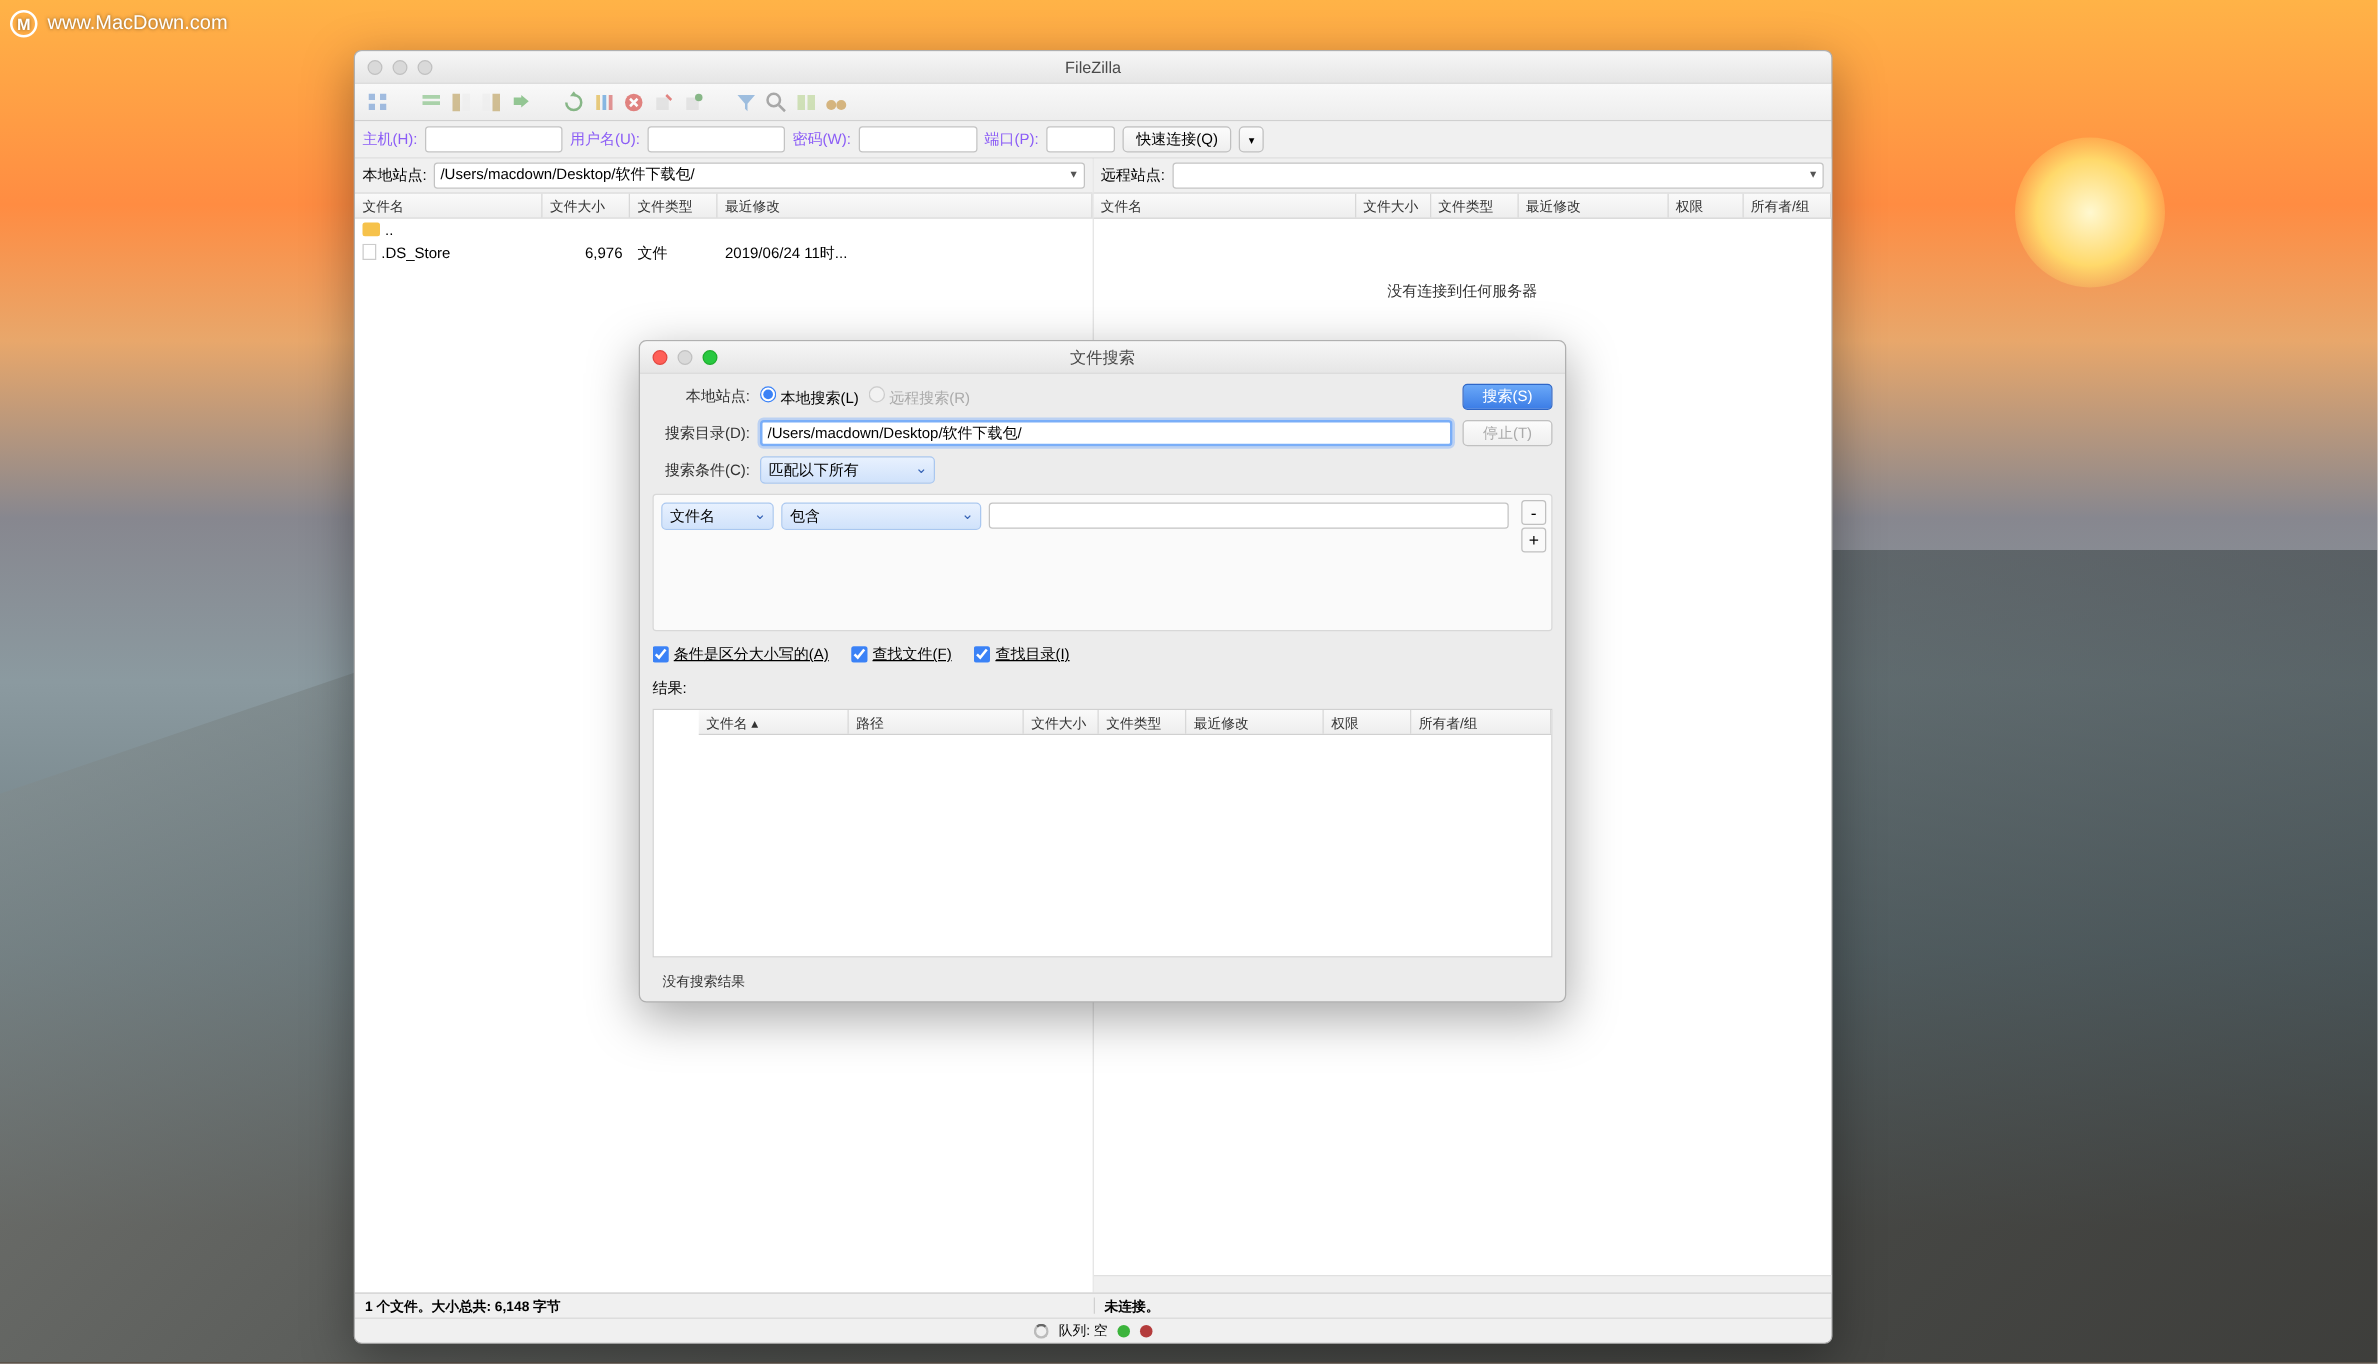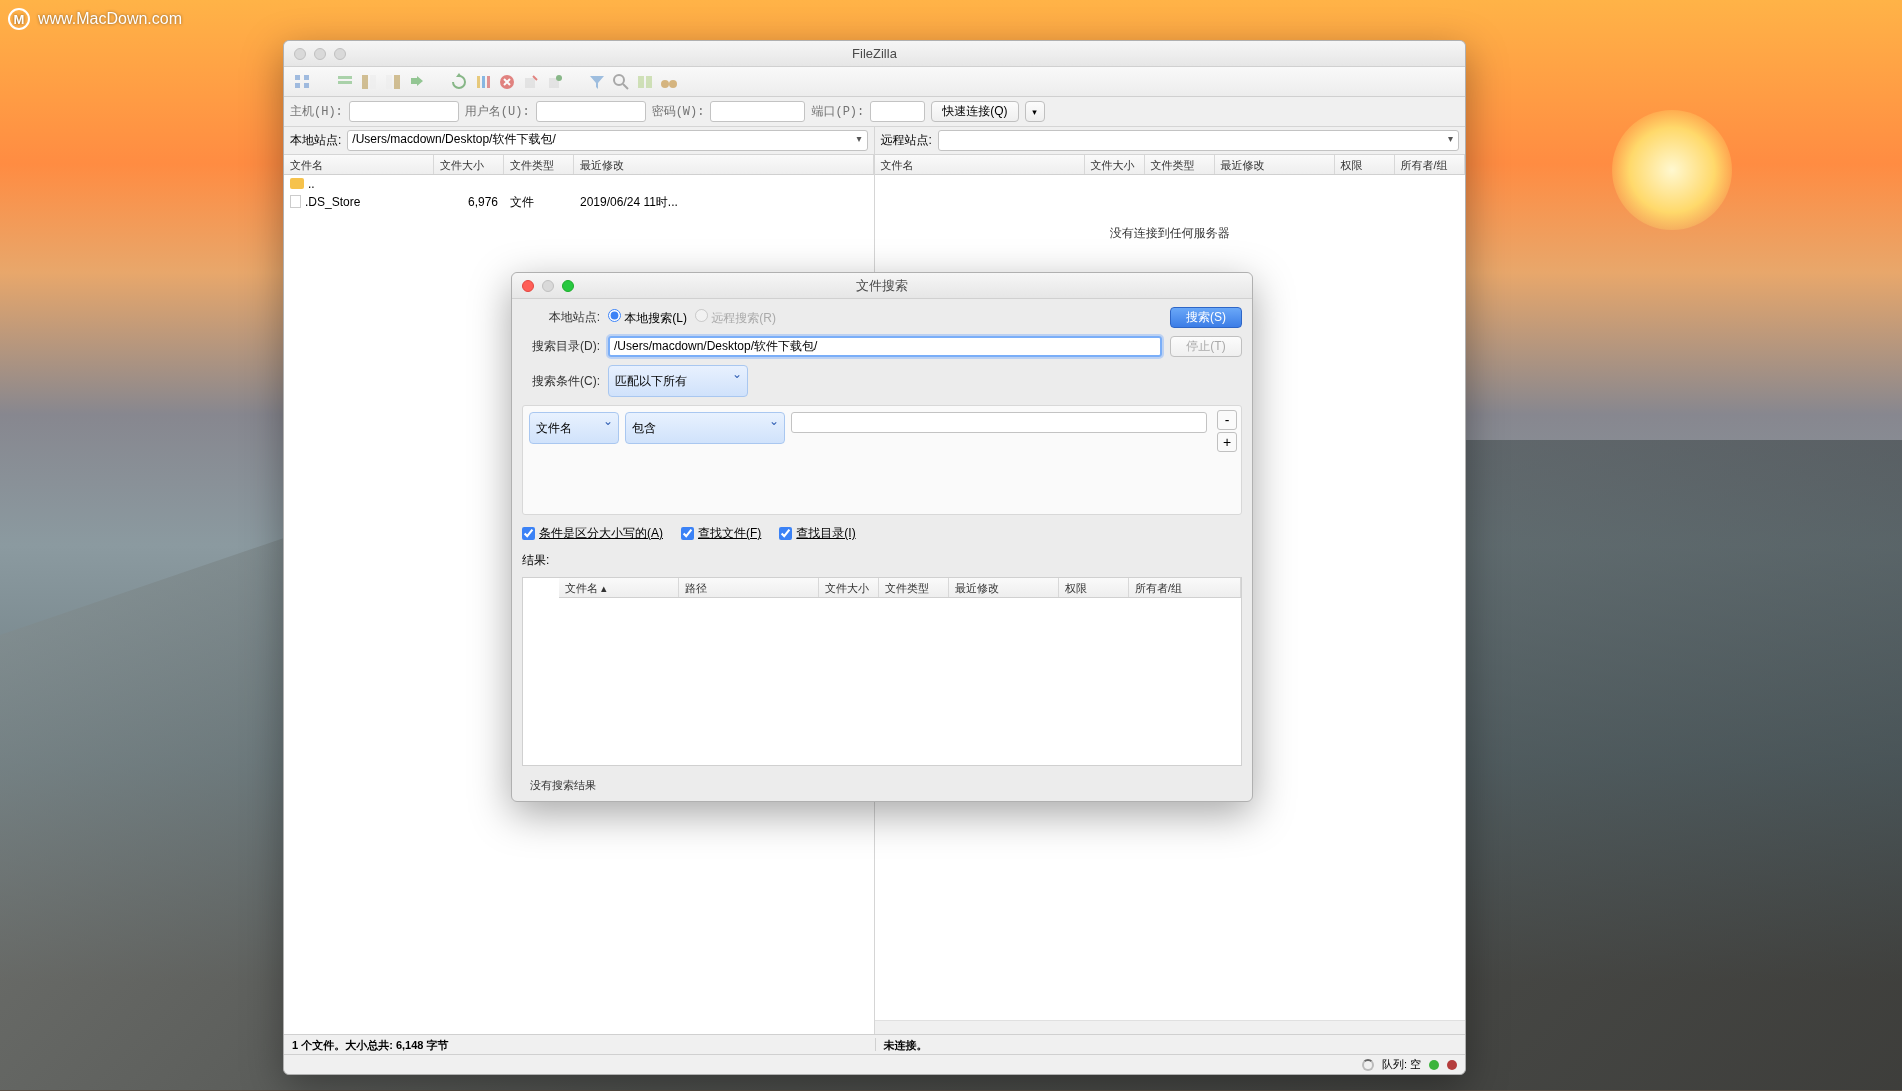--- a/index.html
+++ b/index.html
@@ -33,21 +33,21 @@
 .titlebar .title { position: absolute; left: 0; right: 0; text-align: center; font-size: 13px; color: #4a4a4a; }
 
 .main-window { left: 283px; top: 40px; width: 1183px; height: 1035px; }
 
 .toolbar { height: 30px; background: linear-gradient(#f9f9f9,#ededed); border-bottom: 1px solid #d0d0d0; display: flex; align-items: center; padding: 0 8px; gap: 4px; }
 .tb-group { display: flex; gap: 2px; margin-right: 16px; }
 .tb-icon { width: 22px; height: 22px; display: flex; align-items: center; justify-content: center; opacity: 0.7; }
 .tb-icon svg { width: 18px; height: 18px; }
 
 .conn-row { padding: 4px 6px; display: flex; align-items: center; gap: 6px; font-size: 12px; border-bottom: 1px solid #d5d5d5; background: #f0f0f0; }
-.conn-row label { color: #737373; font-family: Liberation Mono, monospace; }
+.conn-row label { color: #8b5cf6; }
 .txt { height: 21px; border: 1px solid #c3c3c3; background: #fff; padding: 0 4px; font-size: 12px; border-radius: 3px; }
 .btn { height: 21px; padding: 0 10px; font-size: 12px; border: 1px solid #c0c0c0; background: linear-gradient(#fcfcfc,#efefef); border-radius: 4px; cursor: pointer; }
 .btn.blue { background: linear-gradient(#6aa8f8,#3c7de6); color: #fff; border-color: #2e66c7; }
 .btn.disabled { color: #aaa; }
 .drop-arrow { width: 20px; height: 21px; border: 1px solid #c0c0c0; background: linear-gradient(#fcfcfc,#efefef); border-radius: 4px; display: flex; align-items: center; justify-content: center; font-size: 9px; cursor: pointer; }
 
 .panels { flex: 1; display: flex; }
 .panel { width: 50%; display: flex; flex-direction: column; border-right: 1px solid #d5d5d5; background: #fff; }
 .panel:last-child { border-right: none; }
 .panel-hdr { padding: 3px 6px; display: flex; align-items: center; gap: 6px; font-size: 12px; background: #f0f0f0; border-bottom: 1px solid #d5d5d5; }
@@ -59,33 +59,33 @@
 .filelist { flex: 1; background: #fff; font-size: 12px; }
 .row { display: flex; height: 18px; align-items: center; }
 .row .c { padding: 0 6px; white-space: nowrap; overflow: hidden; }
 .folder-icon { width: 14px; height: 11px; background: #f6c24b; border-radius: 2px; display: inline-block; margin-right: 4px; vertical-align: -1px; }
 .file-icon { width: 11px; height: 13px; background: #fff; border: 1px solid #ccc; display: inline-block; margin-right: 4px; vertical-align: -2px; }
 
 .noserver { flex: 1; display: flex; justify-content: center; padding-top: 50px; font-size: 12px; color: #333; }
 
 .status-row { height: 20px; background: #f0f0f0; border-top: 1px solid #d0d0d0; font-size: 11px; padding: 3px 8px; display: flex; font-weight: bold; }
 .status-row .half { width: 50%; }
-.footer { height: 20px; background: #f0f0f0; border-top: 1px solid #d0d0d0; display: flex; align-items: center; justify-content: flex-end; font-size: 11px; padding: 0 8px; gap: 8px; border-radius: 0 0 6px 6px; }
+.footer { height: 20px; background: #f0f0f0; border-top: 1px solid #d0d0d0; display: flex; align-items: center; justify-content: center; font-size: 11px; padding: 0 8px; gap: 8px; border-radius: 0 0 6px 6px; }
 .dot { width: 10px; height: 10px; border-radius: 50%; display: inline-block; }
 .dot.green { background: #3cb43c; }
 .dot.red { background: #b43c3c; }
 .spinner-icon { width: 12px; height: 12px; border: 2px solid #bbb; border-top-color: #666; border-radius: 50%; }
 
 
 .search-window { left: 511px; top: 272px; width: 742px; height: 530px; z-index: 10; }
 .search-body { padding: 8px 10px 4px 10px; font-size: 12px; display: flex; flex-direction: column; gap: 8px; flex: 1; }
 .form-row { display: flex; align-items: center; gap: 8px; }
 .form-row .lbl { width: 78px; text-align: right; color: #333; }
 .radio { width: 13px; height: 13px; accent-color: #3b82f6; }
-.sel { height: 32px; border: 1px solid #a9c7f0; background: linear-gradient(#e8f1fe,#d0e2fb); border-radius: 4px; padding: 0 18px 0 6px; font-size: 12px; position: relative; display: inline-flex; align-items: center; }
+.sel { height: 22px; border: 1px solid #a9c7f0; background: linear-gradient(#e8f1fe,#d0e2fb); border-radius: 4px; padding: 0 18px 0 6px; font-size: 12px; position: relative; display: inline-flex; align-items: center; }
 .sel::after { content: "⌄"; position: absolute; right: 5px; top: 1px; color: #3562b5; font-size: 12px; }
 .cond-box { border: 1px solid #d8d8d8; background: #fafafa; padding: 6px; min-height: 110px; position: relative; border-radius: 3px; }
 .cond-row { display: flex; gap: 6px; }
 .side-btns { position: absolute; right: 4px; top: 4px; display: flex; flex-direction: column; gap: 2px; }
 .side-btns button { width: 20px; height: 20px; font-size: 14px; border: 1px solid #c0c0c0; background: #fafafa; border-radius: 3px; cursor: pointer; }
 .chk-row { display: flex; gap: 18px; align-items: center; padding: 2px 0; text-decoration: underline; }
 .chk-row label { display: flex; align-items: center; gap: 4px; }
 .chk { width: 13px; height: 13px; accent-color: #3b82f6; }
 .results-box { flex: 1; border: 1px solid #d0d0d0; background: #fff; display: flex; flex-direction: column; }
 .results-box .cols { height: 20px; margin-left: 36px; }

